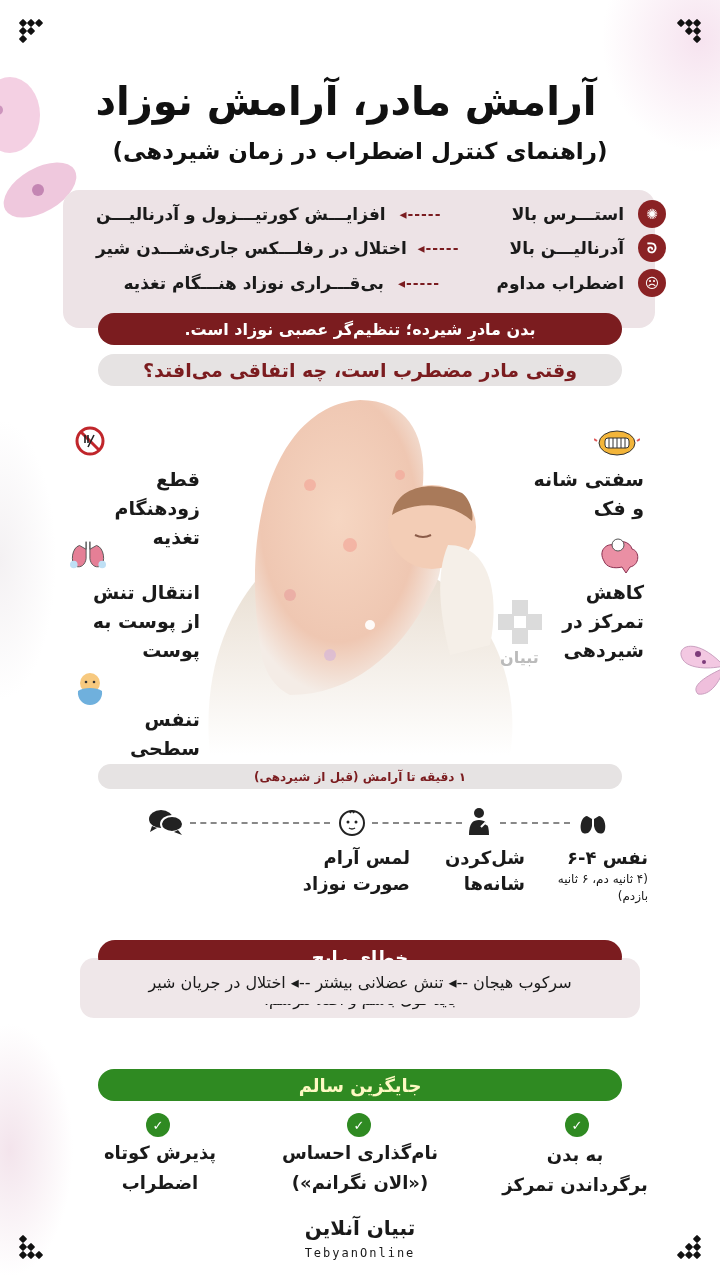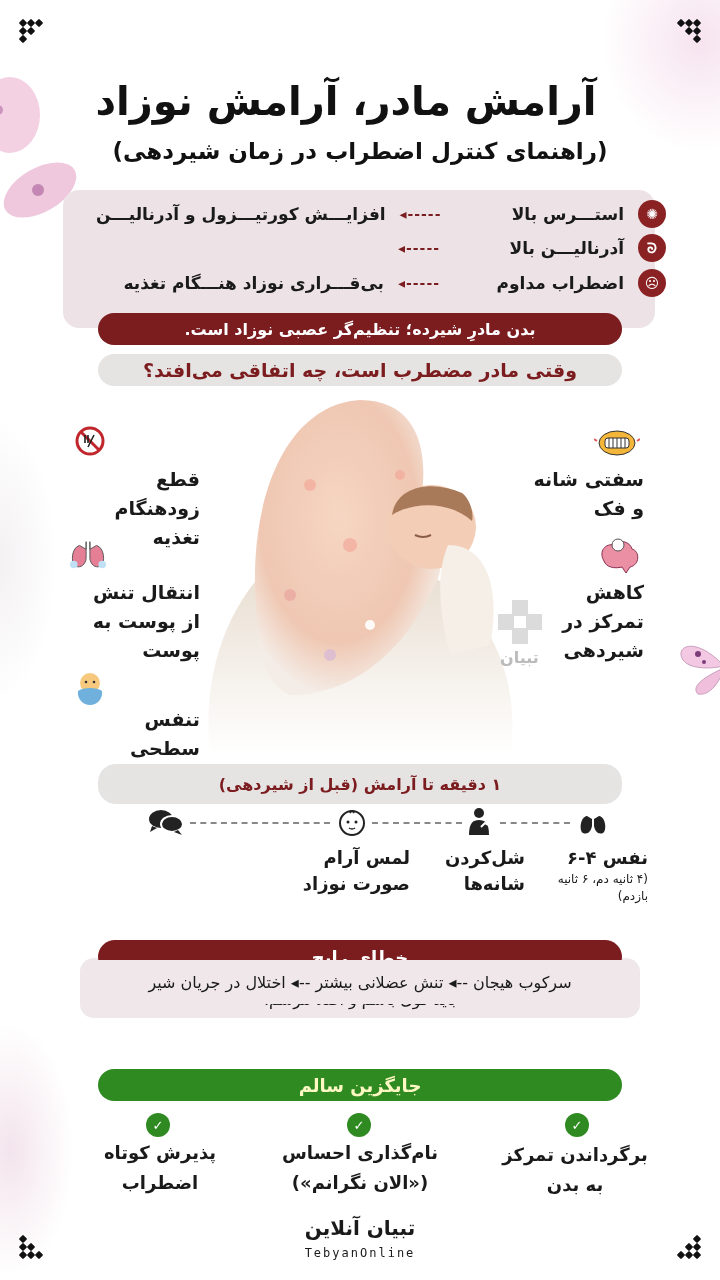--- a/index.html
+++ b/index.html
@@ -95,20 +95,21 @@
   <div class="row" style="top:200px">
     <span class="ic">✺</span>
     <span class="cause">استـــرس بالا</span>
     <span class="arrow">◂-----</span>
     <span class="effect">افزایـــش کورتیـــزول و آدرنالیـــن</span>
   </div>
   <div class="row" style="top:234px">
     <span class="ic">ᘐ</span>
     <span class="cause">آدرنالیـــن بالا</span>
     <span class="arrow">◂-----</span>
+    <span class="effect">اختلال در رفلـــکس جاری‌شـــدن شیر</span>
   </div>
   <div class="row" style="top:269px">
     <span class="ic">☹</span>
     <span class="cause">اضطراب مداوم</span>
     <span class="arrow">◂-----</span>
     <span class="effect">بی‌قـــراری نوزاد هنـــگام تغذیه</span>
   </div>
 
   <div class="bar red" style="left:98px;top:313px;width:524px;height:32px;font-size:16px">بدن مادرِ شیرده؛ تنظیم‌گر عصبی نوزاد است.</div>
   <div class="bar gray" style="left:98px;top:354px;width:524px;height:32px;font-size:19px">وقتی مادر مضطرب است، چه اتفاقی می‌افتد؟</div>
@@ -188,21 +189,21 @@
   <div class="side" style="left:530px;top:465px;width:114px">سفتی شانه و فک</div>
 
   <div class="sicon" style="left:597px;top:537px;width:44px;height:40px">
     <svg width="42" height="40" viewBox="0 0 42 40">
         <path d="M6 24 C0 14 8 6 16 8 C20 2 32 4 34 12 C42 14 42 28 32 30 L28 36 L24 30 C16 32 8 30 6 24Z" fill="#ea8fa4" stroke="#8a3050"></path>
         <circle cx="20" cy="8" r="6" fill="#fff" stroke="#555"></circle>
       </svg>
   </div>
   <div class="side" style="left:530px;top:578px;width:114px">کاهش تمرکز در شیردهی</div>
 
-  <div class="bar gray" style="left:98px;top:764px;width:524px;height:40px;font-size:16px">۱ دقیقه تا آرامش (قبل از شیردهی)</div>
+  <div class="bar gray" style="left:98px;top:764px;width:524px;height:25px;font-size:12px">۱ دقیقه تا آرامش (قبل از شیردهی)</div>
 
   <div class="dash" style="left:190px;width:140px"></div>
   <div class="dash" style="left:372px;width:90px"></div>
   <div class="dash" style="left:500px;width:70px"></div>
 
   <div class="sicon" style="left:578px;top:808px;width:30px;height:28px">
     <svg width="28" height="26" viewBox="0 0 28 26">
         <path d="M13 2 V10 L8 7 C1 8 0 22 4 24 C9 26 12 22 13 17Z" fill="#222"></path>
         <path d="M15 2 V10 L20 7 C27 8 28 22 24 24 C19 26 16 22 15 17Z" fill="#222"></path>
       </svg>
@@ -243,22 +244,22 @@
   <div class="bar red" style="left:98px;top:940px;width:524px;height:34px;font-size:18px">خطای رایج</div>
   <div class="mist" style="left:80px;top:960px;width:560px;height:44px">سرکوب هیجان --◂ تنش عضلانی بیشتر --◂ اختلال در جریان شیر</div>
 
   <div class="bar green" style="left:98px;top:1069px;width:524px;height:32px;font-size:18px">جایگزین سالم</div>
 
   <div class="check" style="left:565px;top:1113px">✓</div>
   <div class="check" style="left:347px;top:1113px">✓</div>
   <div class="check" style="left:146px;top:1113px">✓</div>
 
   <div class="alt" style="left:490px;top:1140px;width:170px">
+    <div>به بدن</div>
     <div>برگرداندن تمرکز</div>
-    <div>به بدن</div>
   </div>
   <div class="alt" style="left:275px;top:1138px;width:170px">
     <div>نام‌گذاری احساس</div>
     <div>(«الان نگرانم»)</div>
   </div>
   <div class="alt" style="left:85px;top:1138px;width:150px">
     <div>پذیرش کوتاه</div>
     <div>اضطراب</div>
   </div>
 

